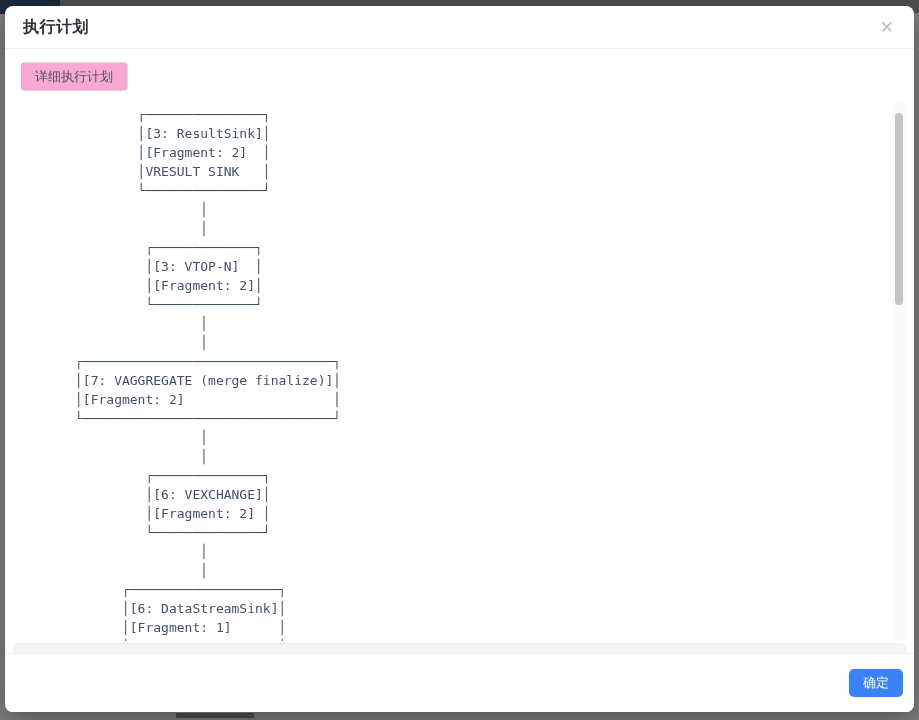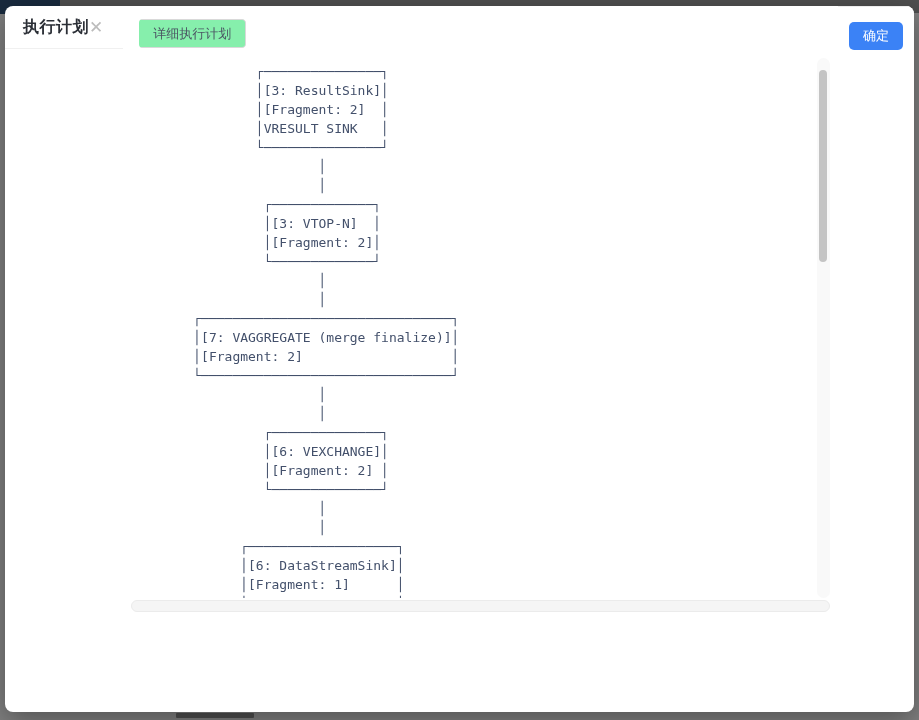--- a/index.html
+++ b/index.html
@@ -30,21 +30,21 @@
     background: rgba(0, 0, 0, 0.50);
   }
 
   
   .modal {
     position: absolute; left: 5px; top: 6px;
     width: 909px; height: 706px;
     background: #ffffff;
     border-radius: 8px;
     box-shadow: 0 8px 28px rgba(0,0,0,.35);
-    display: flex; flex-direction: row;
+    display: flex; flex-direction: column;
     overflow: hidden;
   }
 
   .modal-header {
     height: 43px;
     padding: 0 20px 0 18px;
     display: flex; align-items: center; justify-content: space-between;
     border-bottom: 1px solid #f0f0f0;
     flex: 0 0 auto;
   }
@@ -71,21 +71,21 @@
     margin-bottom: 10px;
   }
   .tab {
     height: 29px;
     padding: 0 14px;
     font-size: 13px;
     font-family: "Liberation Sans", sans-serif;
     display: inline-flex; align-items: center;
     cursor: pointer;
     border: 1px solid #d9d9d9;
-    background: #86efac;
+    background: #f9a8d4;
     color: #4b5563;
   }
   .tab.active {
     background: #3b82f6;
     border-color: #3b82f6;
     color: #ffffff;
     border-radius: 4px 0 0 4px;
   }
   .tab.inactive { border-left: none; border-radius: 0 4px 4px 0; }
 

